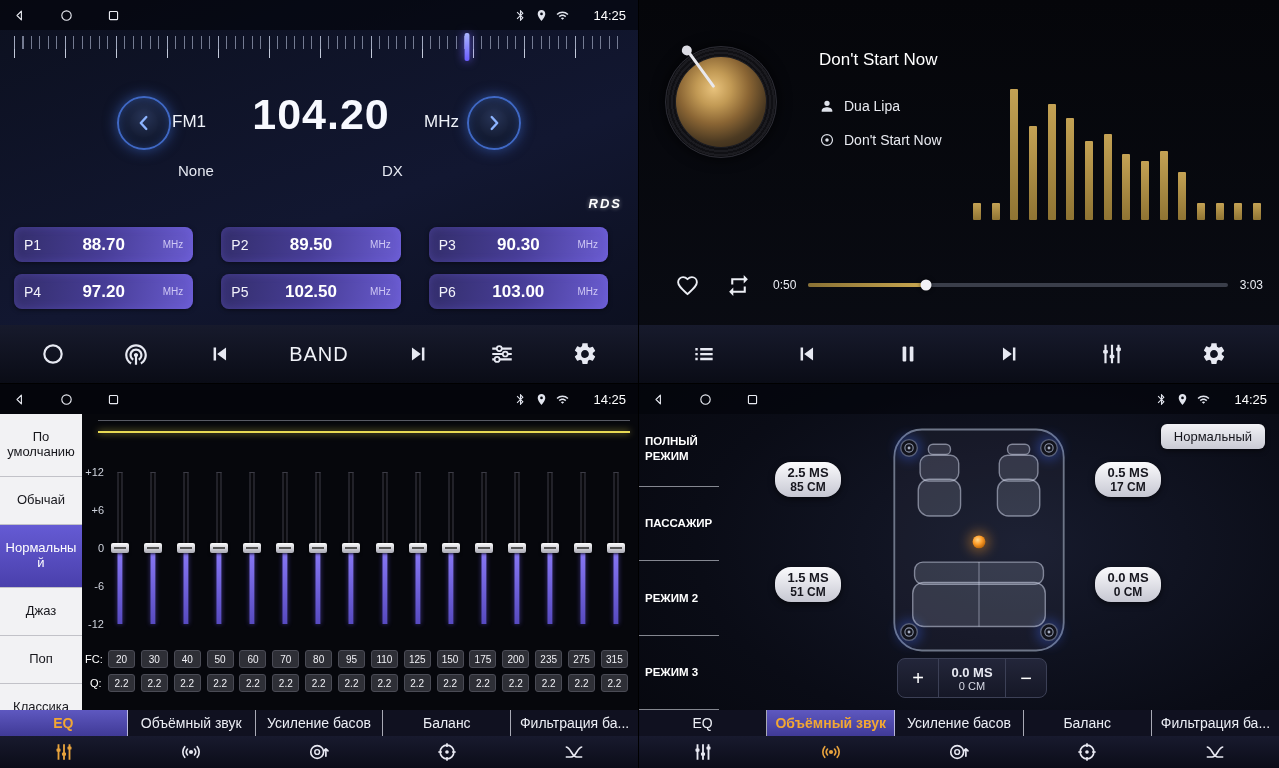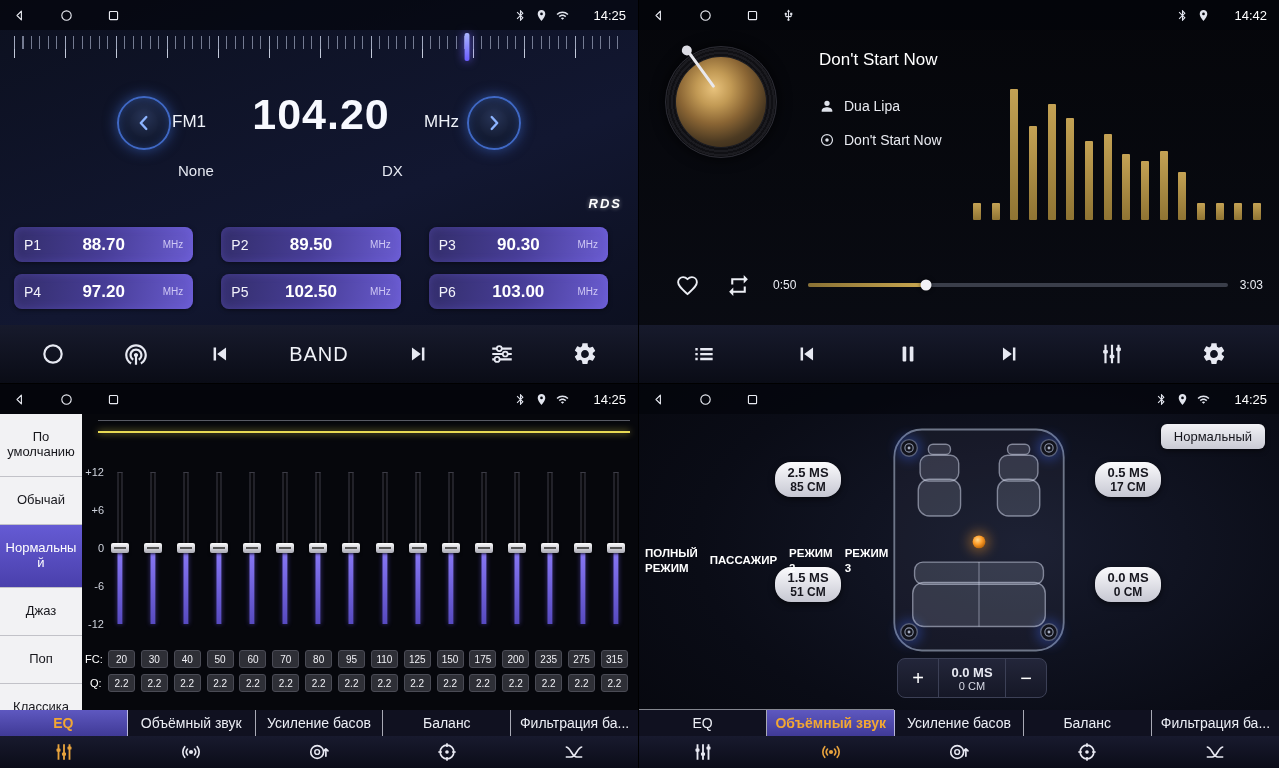--- a/index.html
+++ b/index.html
@@ -92,21 +92,21 @@
   .tab-labels{display:flex;height:26px;background:#101120}
   .tab-label{flex:1;display:flex;align-items:center;justify-content:center;font-size:14px;color:#eceef5;border-right:1px solid rgba(235,235,245,.7);white-space:nowrap;overflow:hidden}
   .tab-label:last-child{border-right:none}
   .tab-label.active{background:linear-gradient(180deg,#5e58c0,#403a96);color:#f2a733;font-weight:bold}
   .tab-icons{display:flex;height:32px;background:linear-gradient(180deg,#181a2e,#0b0c18);align-items:center}
   .tab-icon{flex:1;display:flex;align-items:center;justify-content:center;color:#e8e9f2}
   .tab-icon svg{width:22px;height:22px;display:block}
   .tab-icon.active{color:#e8a33d}
 
   
-  .snd-side{position:absolute;left:0;top:28px;bottom:58px;width:80px;display:flex;z-index:4}
+  .snd-side{position:absolute;left:0;top:28px;bottom:58px;width:80px;display:flex;flex-direction:column;z-index:4}
   .snd-side-item{flex:1;display:flex;align-items:center;padding:0 6px;font-size:11.5px;font-weight:bold;color:#fff;border-bottom:1px solid rgba(235,238,248,.55);line-height:1.25}
   .chip{position:absolute;right:14px;top:40px;padding:5px 13px;border-radius:6px;background:linear-gradient(180deg,#f2f2f6,#c9cad4);color:#15151c;font-size:13px;box-shadow:0 2px 5px rgba(0,0,0,.5)}
   .delay-btn{position:absolute;width:66px;padding:3px 0;border-radius:16px;background:linear-gradient(180deg,#fbfbfd,#c6c7d2);color:#16161e;text-align:center;box-shadow:0 2px 6px rgba(0,0,0,.6)}
   .delay-ms{font-size:13px;font-weight:bold}
   .delay-cm{font-size:12px;font-weight:bold}
   .d-fl{left:136px;top:78px}.d-fr{left:456px;top:78px}.d-rl{left:136px;top:183px}.d-rr{left:456px;top:183px}
   .car-svg{position:absolute;left:244px;top:40px;width:192px;height:232px}
   .stepper{position:absolute;left:258px;top:274px;width:150px;height:40px;display:flex;align-items:stretch;background:linear-gradient(180deg,#23263a,#151726);border:1px solid #3c4056;border-radius:8px;overflow:hidden}
   .step-btn{width:40px;display:flex;align-items:center;justify-content:center;font-size:20px;color:#fff}
   .step-mid{flex:1;display:flex;flex-direction:column;align-items:center;justify-content:center;border-left:1px solid #3c4056;border-right:1px solid #3c4056}
@@ -331,45 +331,20 @@
         </div>
       <div class="tool-btn" data-interactable="true">
           <svg data-interactable="false">
             <use href="#i-gear"></use>
           </svg>
         </div>
     </div>
   </section>
 
   <section class="panel player" data-interactable="false">
-    <div class="statusbar" data-interactable="false">
-      <div class="nav" data-interactable="false">
-        <svg data-interactable="true">
-            <use href="#i-back"></use>
-          </svg>
-        <svg data-interactable="true">
-            <use href="#i-home"></use>
-          </svg>
-        <svg data-interactable="true">
-            <use href="#i-recents"></use>
-          </svg>
-      </div>
-      <svg class="usb-ic" data-interactable="false">
-          <use href="#i-usb"></use>
-        </svg>
-      <div class="sb-right" data-interactable="false">
-        <svg data-interactable="false">
-            <use href="#i-bt"></use>
-          </svg>
-        <svg data-interactable="false">
-            <use href="#i-pin"></use>
-          </svg>
-        <span class="sb-time" data-interactable="false">14:42</span>
-      </div>
-    </div>
 
     <div class="album" data-interactable="false">
       <div class="album-photo" data-interactable="false"></div>
       <div class="album-arm" data-interactable="false"></div>
     </div>
     <div class="track-title" data-interactable="false">Don't Start Now</div>
     <div class="meta artist" data-interactable="false">
       <svg data-interactable="false">
           <use href="#i-person"></use>
         </svg>

